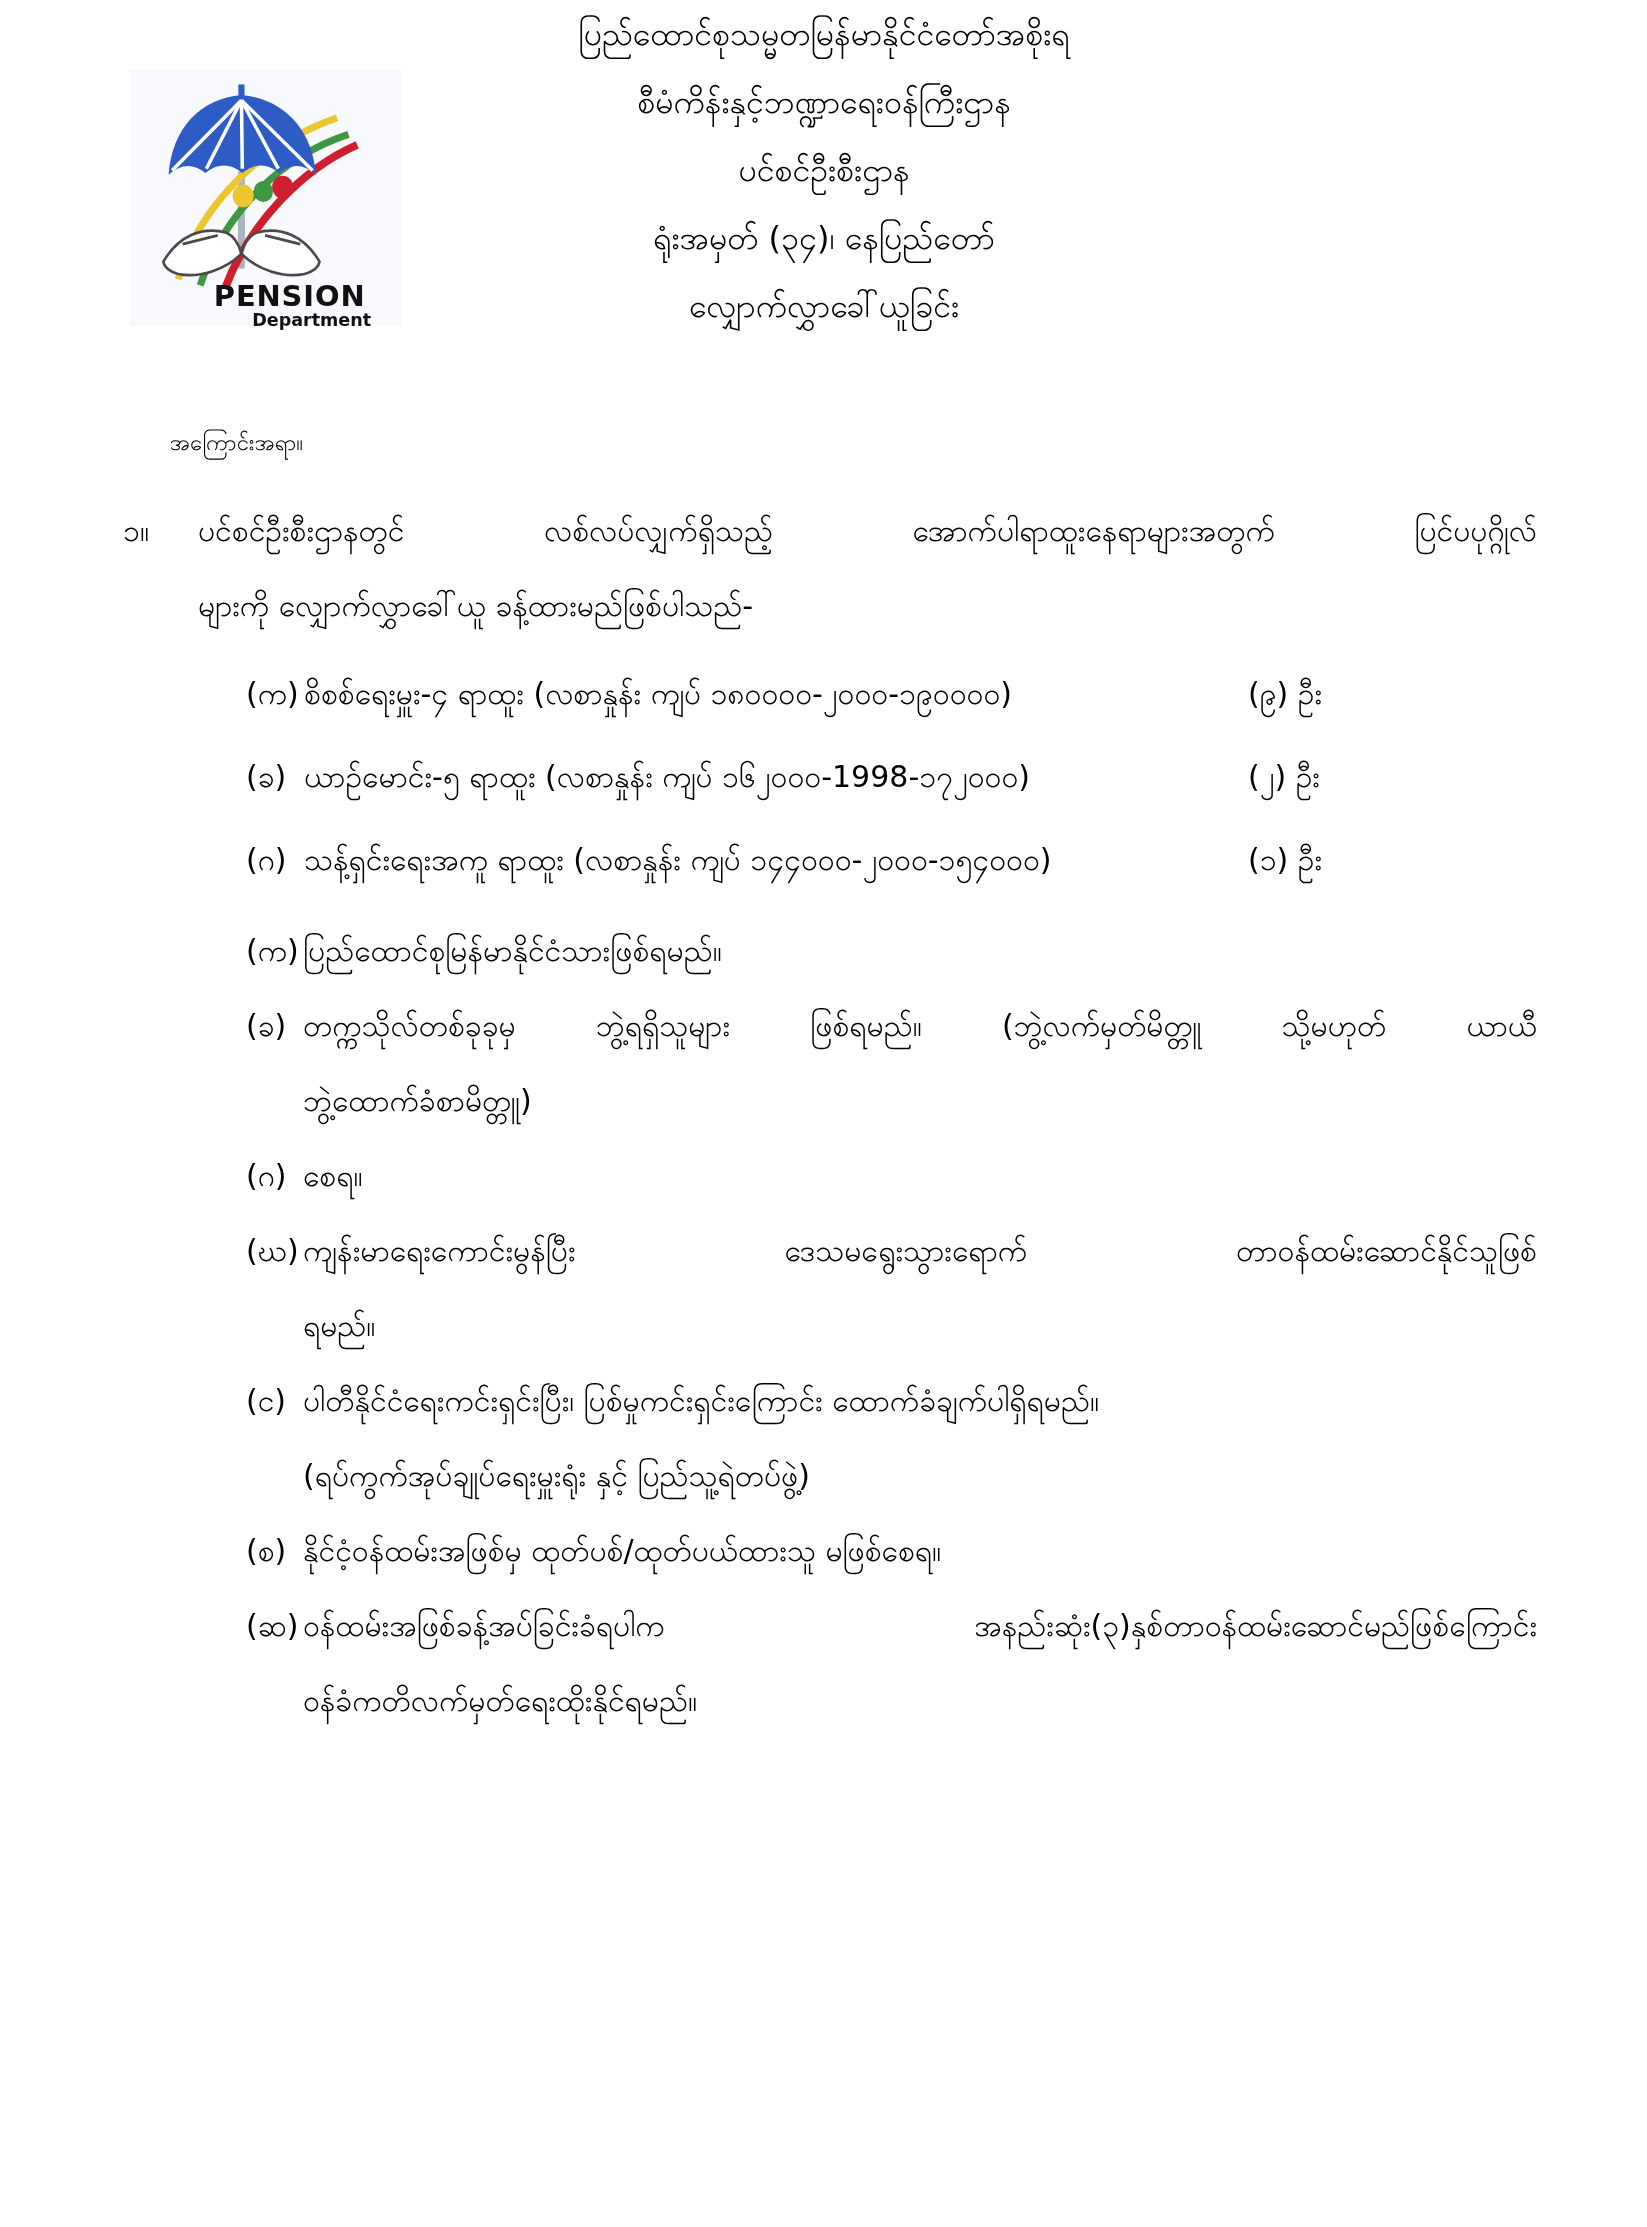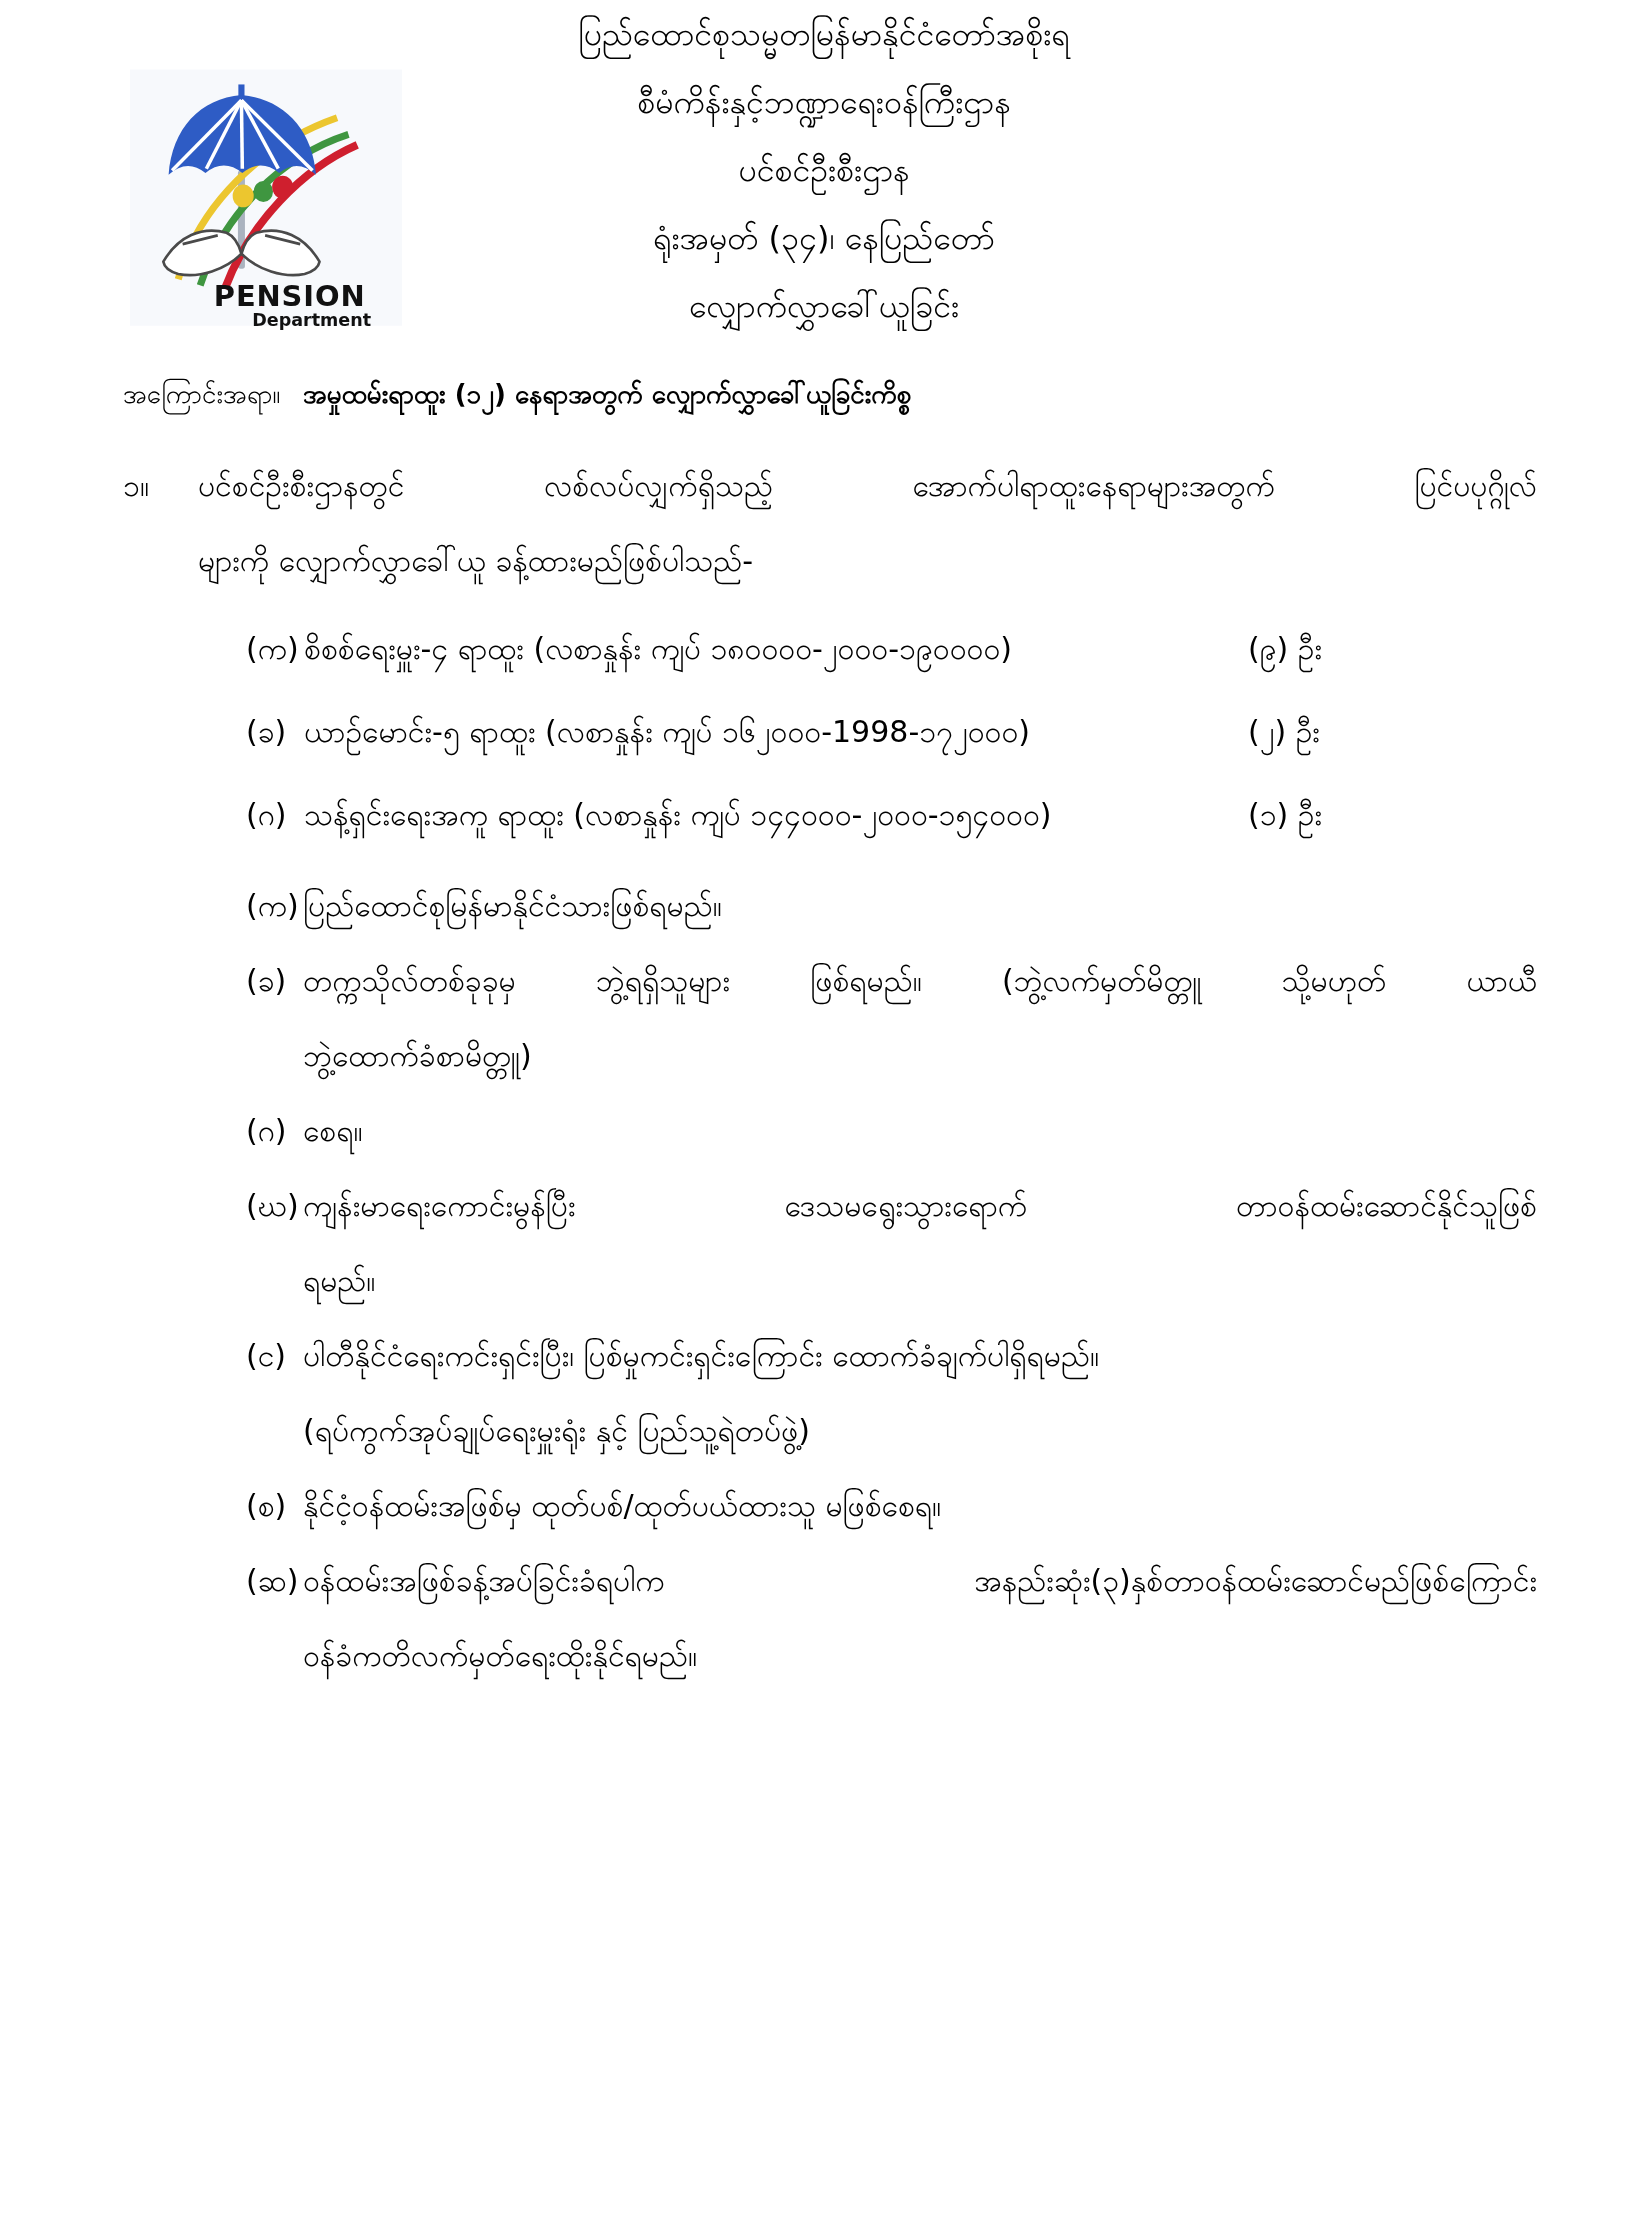--- a/index.html
+++ b/index.html
@@ -20,21 +20,21 @@
   .header-block {
     text-align:center;
     font-size:32px;
     line-height:68px;
     font-weight:400;
   }
 
   .content { padding:0 111px 0 123px; }
 
   
-  .subject { margin-top:37px; font-size:26px; display:flex; align-items:baseline; }
+  .subject { margin-top:88px; font-size:22px; display:flex; align-items:baseline;text-align:right; }
   .subject-label { width:180px; flex:none; }
   .subject-title { font-weight:bold; }
 
   
   .para-hang { display:flex; margin-top:32px; font-size:30px; line-height:75px; }
   .pnum  { width:75px; flex:none; }
   .pbody { flex:1; }
   .just  { text-align:justify; text-align-last:justify; }
 
   
@@ -105,21 +105,20 @@
     <div>စီမံကိန်းနှင့်ဘဏ္ဍာရေးဝန်ကြီးဌာန</div>
     <div>ပင်စင်ဦးစီးဌာန</div>
     <div>ရုံးအမှတ် (၃၄)၊ နေပြည်တော်</div>
     <div>လျှောက်လွှာခေါ်ယူခြင်း</div>
   </div>
 
   <div class="content">
 
     <div class="subject">
       <span class="subject-label">အကြောင်းအရာ။</span>
-      <span class="subject-title">အမှုထမ်းရာထူး (၁၂) နေရာအတွက် လျှောက်လွှာခေါ်ယူခြင်းကိစ္စ</span>
     </div>
 
     <div class="para-hang">
       <span class="pnum">၁။</span>
       <div class="pbody">
         <div class="just">ပင်စင်ဦးစီးဌာနတွင် လစ်လပ်လျှက်ရှိသည့် အောက်ပါရာထူးနေရာများအတွက် ပြင်ပပုဂ္ဂိုလ်</div>
         <div>များကို လျှောက်လွှာခေါ်ယူ ခန့်ထားမည်ဖြစ်ပါသည်-</div>
       </div>
     </div>
 

